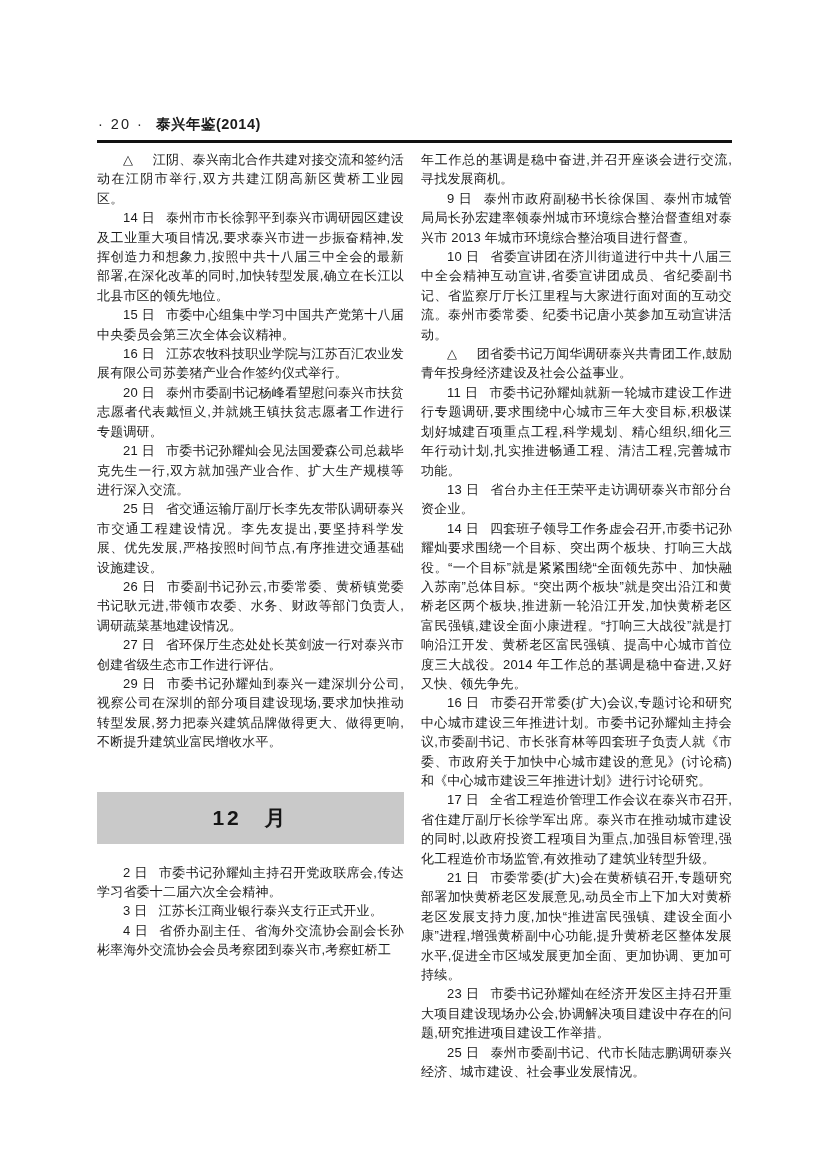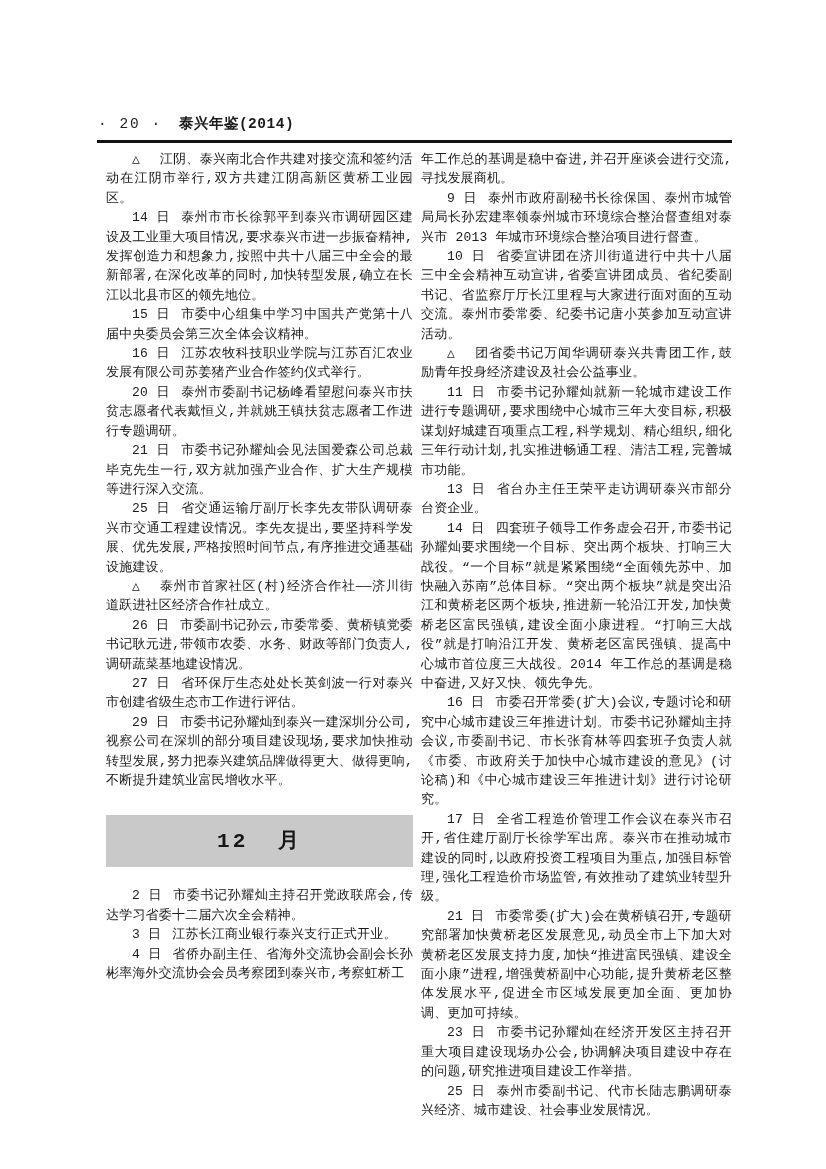--- a/index.html
+++ b/index.html
@@ -1,21 +1,21 @@
 <!DOCTYPE html>
 <html><head>
 <meta charset="utf-8">
 <title>泰兴年鉴(2014) · 20</title>
 <style>
   html,body { margin:0; padding:0; background:#ffffff; }
   .page {
     position:relative;
     width:826px; height:1169px;
     background:#ffffff;
-    font-family:Liberation Mono, monospace;
+    font-family:Liberation Sans, sans-serif;
     color:#1b1b1b;
     overflow:hidden;
   }
   .page-header {
     position:absolute; left:98px; top:114px; width:634px;
     font-size:14.5px; line-height:20px;
     white-space:nowrap;
   }
   .page-header .pageno { letter-spacing:2px; margin-right:8px; color:#222; }
   .page-header .booktitle { font-weight:bold; letter-spacing:0.5px; }
@@ -23,28 +23,28 @@
     position:absolute; left:97px; top:140px; width:635px; height:2.5px;
     background:#121212;
   }
   .col {
     position:absolute; top:150px;
     font-size:13px; line-height:19.4px;
     text-align:justify; text-justify:inter-ideograph;
     text-align-last:left;
     letter-spacing:0.2px;
   }
-  .col-left  { left:106px;  width:307px; }
+  .col-left  { left:97px;  width:307px; }
   .col-right { left:421px; width:311px; }
   p.entry { margin:0; padding:0; text-indent:2em; }
   p.entry.cont { text-indent:0; }
   p.entry .date { margin-right:0.85em; white-space:nowrap; }
   p.entry.tri .date { margin-right:1.5em; }
   .section-box {
-    margin:25px 0 19px 0;
+    margin:40px 0 19px 0;
     background:#c9c9c9;
     height:52px;
     display:flex; align-items:center; justify-content:center;
     text-indent:0;
   }
   .section-label {
     font-size:21px; font-weight:bold; color:#151515;
     letter-spacing:3px; word-spacing:14px;
   }
 </style>
@@ -62,21 +62,20 @@
 
   <div class="col col-left">
 
   <p class="entry tri"><span class="date">△</span><span class="text">江阴、泰兴南北合作共建对接交流和签约活动在江阴市举行,双方共建江阴高新区黄桥工业园区。</span></p>
       <p class="entry"><span class="date">14 日</span><span class="text">泰州市市长徐郭平到泰兴市调研园区建设及工业重大项目情况,要求泰兴市进一步振奋精神,发挥创造力和想象力,按照中共十八届三中全会的最新部署,在深化改革的同时,加快转型发展,确立在长江以北县市区的领先地位。</span></p>
       <p class="entry"><span class="date">15 日</span><span class="text">市委中心组集中学习中国共产党第十八届中央委员会第三次全体会议精神。</span></p>
       <p class="entry"><span class="date">16 日</span><span class="text">江苏农牧科技职业学院与江苏百汇农业发展有限公司苏姜猪产业合作签约仪式举行。</span></p>
       <p class="entry"><span class="date">20 日</span><span class="text">泰州市委副书记杨峰看望慰问泰兴市扶贫志愿者代表戴恒义,并就姚王镇扶贫志愿者工作进行专题调研。</span></p>
       <p class="entry"><span class="date">21 日</span><span class="text">市委书记孙耀灿会见法国爱森公司总裁毕克先生一行,双方就加强产业合作、扩大生产规模等进行深入交流。</span></p>
       <p class="entry"><span class="date">25 日</span><span class="text">省交通运输厅副厅长李先友带队调研泰兴市交通工程建设情况。李先友提出,要坚持科学发展、优先发展,严格按照时间节点,有序推进交通基础设施建设。</span></p>
-      <p class="entry tri"><span class="date">△</span><span class="text">泰州市首家社区(村)经济合作社——济川街道跃进社区经济合作社成立。</span></p>
       <p class="entry"><span class="date">26 日</span><span class="text">市委副书记孙云,市委常委、黄桥镇党委书记耿元进,带领市农委、水务、财政等部门负责人,调研蔬菜基地建设情况。</span></p>
       <p class="entry"><span class="date">27 日</span><span class="text">省环保厅生态处处长英剑波一行对泰兴市创建省级生态市工作进行评估。</span></p>
       <p class="entry"><span class="date">29 日</span><span class="text">市委书记孙耀灿到泰兴一建深圳分公司,视察公司在深圳的部分项目建设现场,要求加快推动转型发展,努力把泰兴建筑品牌做得更大、做得更响,不断提升建筑业富民增收水平。</span></p>
       <div class="section-box" style="background: rgb(201, 201, 201);">
         <span class="section-label">12 月</span>
       </div>
       <p class="entry"><span class="date">2 日</span><span class="text">市委书记孙耀灿主持召开党政联席会,传达学习省委十二届六次全会精神。</span></p>
       <p class="entry"><span class="date">3 日</span><span class="text">江苏长江商业银行泰兴支行正式开业。</span></p>
       <p class="entry"><span class="date">4 日</span><span class="text">省侨办副主任、省海外交流协会副会长孙彬率海外交流协会会员考察团到泰兴市,考察虹桥工</span></p>
     </div>

